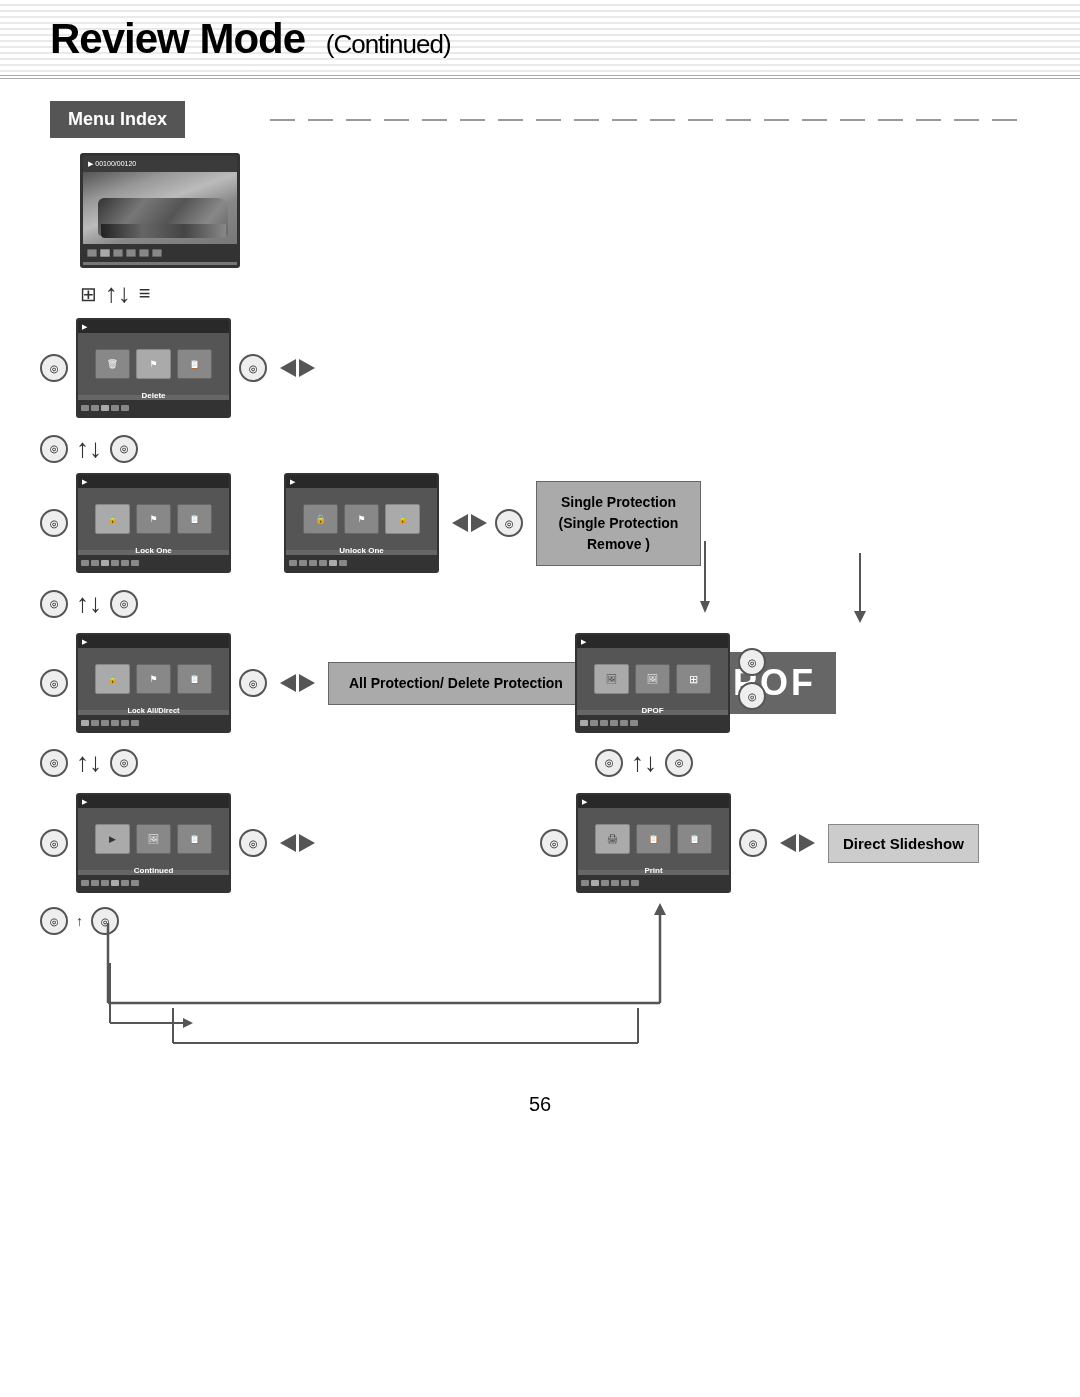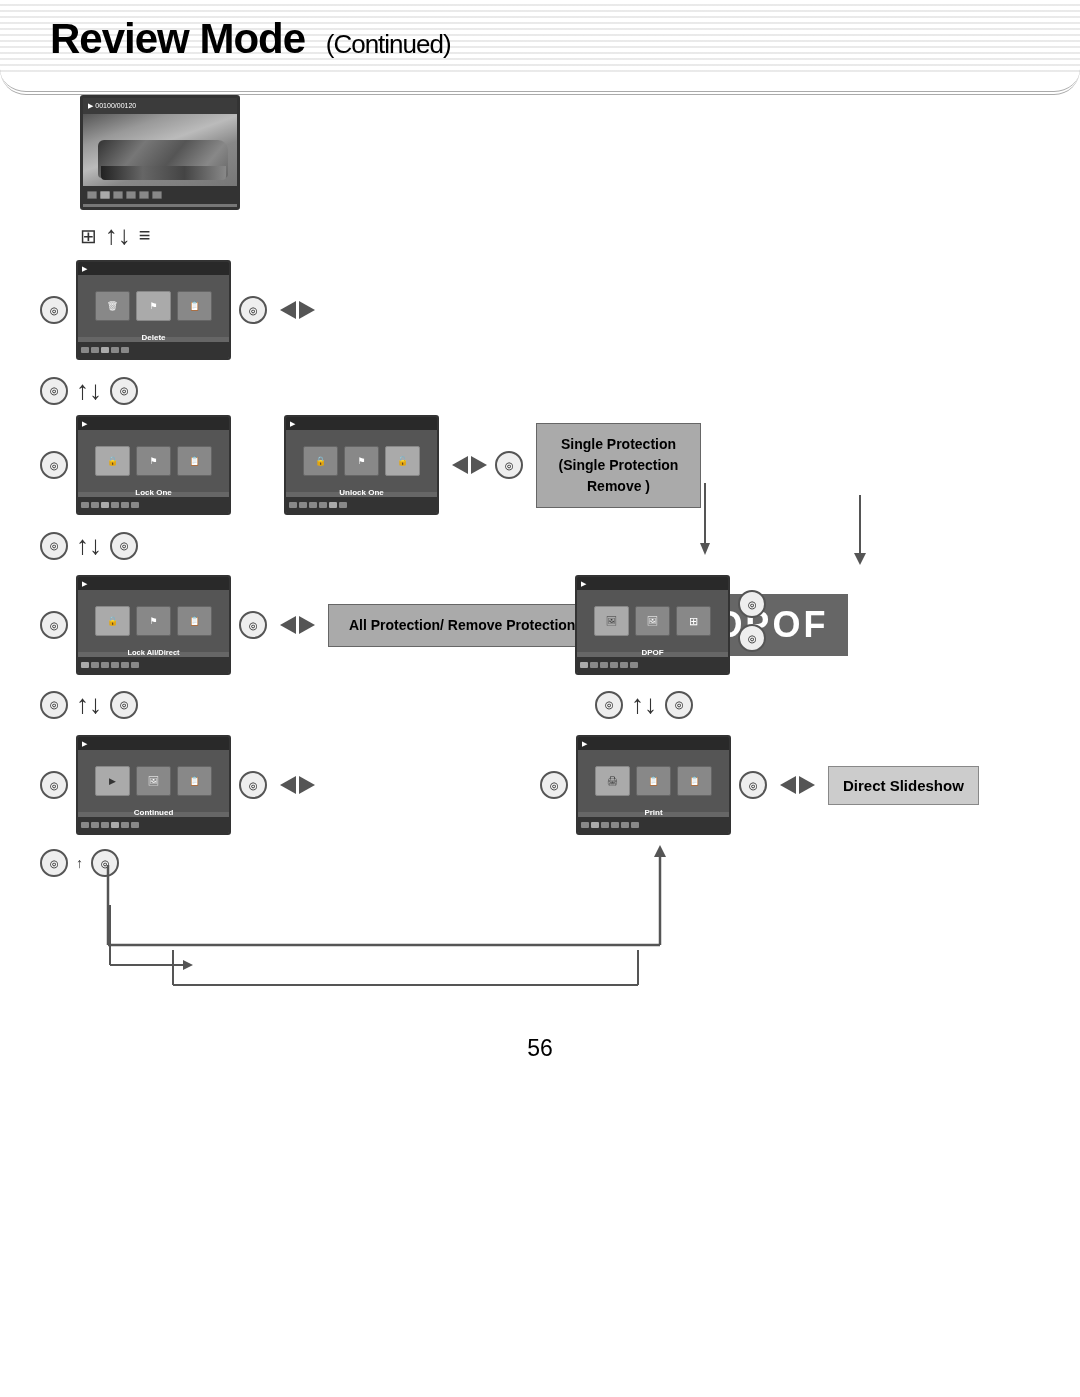--- a/index.html
+++ b/index.html
@@ -11,27 +11,33 @@
       position: relative;
     }
   </style>
 </head>
 <body>
 
 <div style="position:relative;">
 
   <div style="position:absolute;top:0;left:0;right:0;height:75px;background:repeating-linear-gradient(to bottom,transparent 0px,transparent 4px,rgba(170,170,170,0.25) 4px,rgba(170,170,170,0.25) 6px);z-index:0;pointer-events:none;"></div>
 
-  <div style="position:relative;z-index:1;padding:15px 50px 28px 50px;border-bottom:4px double #aaa;border-radius:26px;">
+  <div style="position:relative;z-index:1;padding:15px 50px 12px 50px;border-bottom:4px double #aaa;">
     <h1 style="font-size:42px;font-weight:900;letter-spacing:-1px;">
       <span>Review Mode</span>
       <span style="font-size:26px;font-weight:400;margin-left:10px;">(Continued)</span>
     </h1>
   </div>
 
+  <div style="margin:22px 50px 15px 50px;position:relative;">
+    <div style="background:#555;color:#fff;padding:8px 18px;font-size:18px;font-weight:700;display:inline-block;position:relative;z-index:1;">
+      <span>Menu Index</span>
+    </div>
+    <div style="position:absolute;top:50%;left:220px;right:0;height:2px;transform:translateY(-50%);background:repeating-linear-gradient(to right,#999 0px,#999 25px,transparent 25px,transparent 38px);"></div>
+  </div>
 
   <div style="padding:0 40px;position:relative;">
 
     <div style="position:relative;width:980px;height:930px;">
 
       <svg style="position:absolute;top:0;left:0;width:100%;height:100%;pointer-events:none;overflow:visible;">
 
         <line x1="70" y1="810" x2="70" y2="870" stroke="#555" stroke-width="2"></line>
         <line x1="70" y1="870" x2="145" y2="870" stroke="#555" stroke-width="2"></line>
         <polygon points="143,865 143,875 153,870" fill="#555"></polygon>
@@ -202,21 +208,21 @@
 
         <div style="width:28px;height:28px;border-radius:50%;border:2px solid #555;background:#eee;display:flex;align-items:center;justify-content:center;font-size:10px;">◎</div>
 
         <div style="display:flex;align-items:center;gap:3px;margin:0 5px;">
           <div style="width:0;height:0;border-top:9px solid transparent;border-bottom:9px solid transparent;border-right:16px solid #555;"></div>
           <div style="width:0;height:0;border-top:9px solid transparent;border-bottom:9px solid transparent;border-left:16px solid #555;"></div>
         </div>
 
         <div style="background:#aaa;border:1px solid #666;padding:10px 20px;font-size:14px;font-weight:700;color:#000;min-width:160px;text-align:center;line-height:1.5;">
           <span>All Protection/
-Remove
+Delete
 Protection</span>
         </div>
 
         <div style="width:60px;height:2px;background:#555;margin:0 0px;"></div>
         <div style="width:0;height:0;border-top:9px solid transparent;border-bottom:9px solid transparent;border-left:16px solid #555;"></div>
 
         <div style="background:#666;color:#fff;font-size:36px;font-weight:900;font-family:'Arial Black',Arial,sans-serif;padding:10px 20px;letter-spacing:3px;min-width:140px;text-align:center;border:none;">
           <span>DPOF</span>
         </div>
       </div>
@@ -341,16 +347,16 @@
 
         <polygon points="614,762 626,762 620,750" fill="#555"></polygon>
 
         <line x1="820" y1="400" x2="820" y2="460" stroke="#555" stroke-width="2"></line>
         <polygon points="814,458 826,458 820,470" fill="#555"></polygon>
       </svg>
 
     </div>
   </div>
 
-  <div style="text-align:center;font-size:23px;margin-top:10px;margin-bottom:20px;">
+  <div style="text-align:center;font-size:20px;margin-top:10px;margin-bottom:20px;">
     <span>56</span>
   </div>
 </div>
 
 </body></html>

